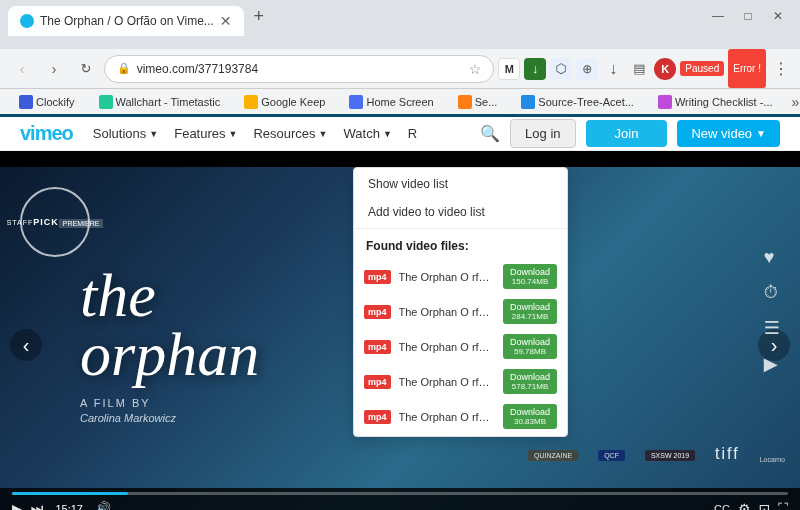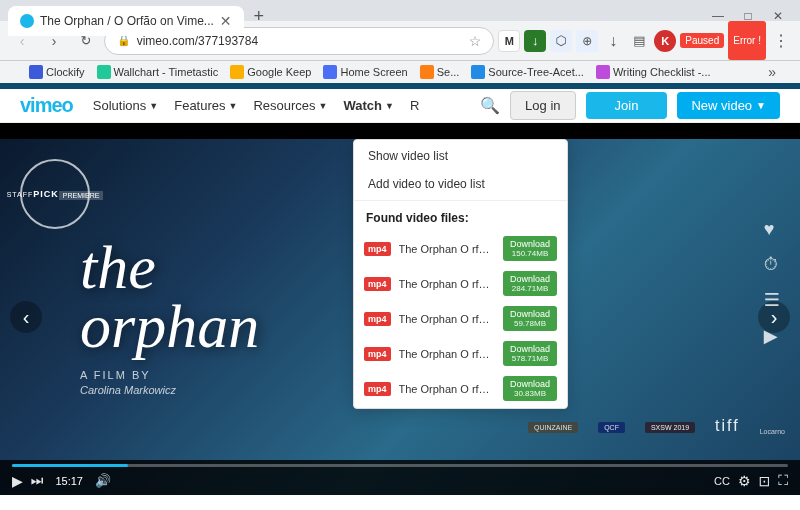--- a/index.html
+++ b/index.html
@@ -28,35 +28,35 @@
     .ext-dl { background: #2a7a2a; color: white; font-size: 13px; }
     .ext-download { color: #555; font-size: 16px; }
     .ext-profile { width: 22px; height: 22px; border-radius: 50%; background: #d32f2f; color: white; font-size: 11px; font-weight: bold; display: flex; align-items: center; justify-content: center; }
     .paused-badge { background: #f44336; color: white; font-size: 10px; padding: 2px 5px; border-radius: 3px; }
     .error-badge { background: #f44336; color: white; font-size: 10px; padding: 14px 5px; border-radius: 3px; }
     .browser-menu-btn { font-size: 16px; color: #555; cursor: pointer; padding: 0 3px; }
     .window-controls { display: flex; gap: 2px; }
     .win-btn { width: 28px; height: 20px; display: flex; align-items: center; justify-content: center; font-size: 12px; cursor: pointer; color: #555; }
 
     
-    .ext-row { display: flex; align-items: center; height: 28px; background: #f1f3f4; padding: 0 24px; gap: 2px; border-bottom: 6px solid #0c4a6e; font-size: 11px; overflow: hidden; }
+    .ext-row { display: flex; align-items: center; height: 28px; background: #f1f3f4; padding: 0 14px; gap: 14px; border-bottom: 3px solid #0c4a6e; font-size: 11px; overflow: hidden; }
     .ext-bookmark { display: flex; align-items: center; gap: 3px; color: #333; cursor: pointer; padding: 2px 5px; border-radius: 3px; white-space: nowrap; }
     .bm-icon { width: 14px; height: 14px; border-radius: 2px; }
     .ext-more-btn { margin-left: auto; font-size: 14px; color: #555; cursor: pointer; }
 
     
     .vimeo-page { width: 800px; height: 406px; position: relative; overflow: hidden; background: #000; }
 
     
     .vimeo-nav { position: absolute; top: 0; left: 0; right: 0; background: #fff; z-index: 10; display: flex; align-items: center; height: 34px; padding: 0 20px; gap: 20px; border-bottom: 1px solid #eee; }
     .vimeo-logo { font-size: 18px; font-weight: bold; color: #1ab7ea; letter-spacing: -1px; }
     .vimeo-logo span { color: #00adef; }
     .nav-links { display: flex; align-items: center; gap: 16px; }
     .nav-link { font-size: 13px; color: #333; cursor: pointer; display: flex; align-items: center; gap: 3px; }
-    .nav-link-watch { color: #333; font-weight: 700; }
+    .nav-link-watch { color: #333; font-weight: 400; }
     .nav-right { margin-left: auto; display: flex; align-items: center; gap: 10px; }
     .search-icon-nav { font-size: 16px; color: #555; cursor: pointer; }
     .login-btn { font-size: 13px; color: #333; cursor: pointer; padding: 6px 14px; border: 1px solid #ccc; border-radius: 4px; }
     .join-btn { font-size: 13px; color: white; background: #1ab7ea; border: none; border-radius: 4px; padding: 6px 29px; cursor: pointer; }
     .new-video-btn { font-size: 13px; color: white; background: #00adef; border: none; border-radius: 4px; padding: 6px 14px; cursor: pointer; display: flex; align-items: center; gap: 4px; }
 
     
     .video-area { position: absolute; top: 50px; left: 0; right: 0; bottom: 0; background: #111; display: flex; align-items: center; justify-content: center; overflow: hidden; }
     .video-bg { position: absolute; inset: 0; background: linear-gradient(135deg, #0a1a2e 0%, #1a3a5c 30%, #2a6a8a 60%, #1a4060 100%); }
     .video-title-overlay { position: absolute; inset: 0; display: flex; flex-direction: column; justify-content: center; padding: 30px 80px; }
@@ -87,21 +87,21 @@
     .mp4-badge { background: #e53935; color: white; font-size: 9px; padding: 2px 4px; border-radius: 2px; font-weight: bold; flex-shrink: 0; }
     .file-name { font-size: 11px; color: #333; flex: 1; overflow: hidden; text-overflow: ellipsis; white-space: nowrap; }
     .download-btn-popup { background: #43a047; color: white; font-size: 9px; padding: 3px 7px; border-radius: 3px; cursor: pointer; text-align: center; white-space: nowrap; flex-shrink: 0; border: none; display: flex; flex-direction: column; align-items: center; }
     .download-size { font-size: 8px; opacity: 0.9; }
   </style>
 </head>
 <body>
 
 <div class="browser-chrome">
 
-  <div style="display:flex; align-items:stretch; background:#dee1e6; height:21px; padding: 6px 8px 0; gap:4px;">
+  <div style="display:flex; align-items:stretch; background:#dee1e6; height:49px; padding: 6px 8px 0; gap:4px;">
     <div class="tab">
       <div class="tab-favicon"></div>
       <span class="tab-title">The Orphan / O Orfão on Vime...</span>
       <span class="tab-close">✕</span>
     </div>
     <span class="new-tab-btn">+</span>
     <div style="flex:1"></div>
     <div class="window-controls">
       <div class="win-btn">—</div>
       <div class="win-btn">□</div>

